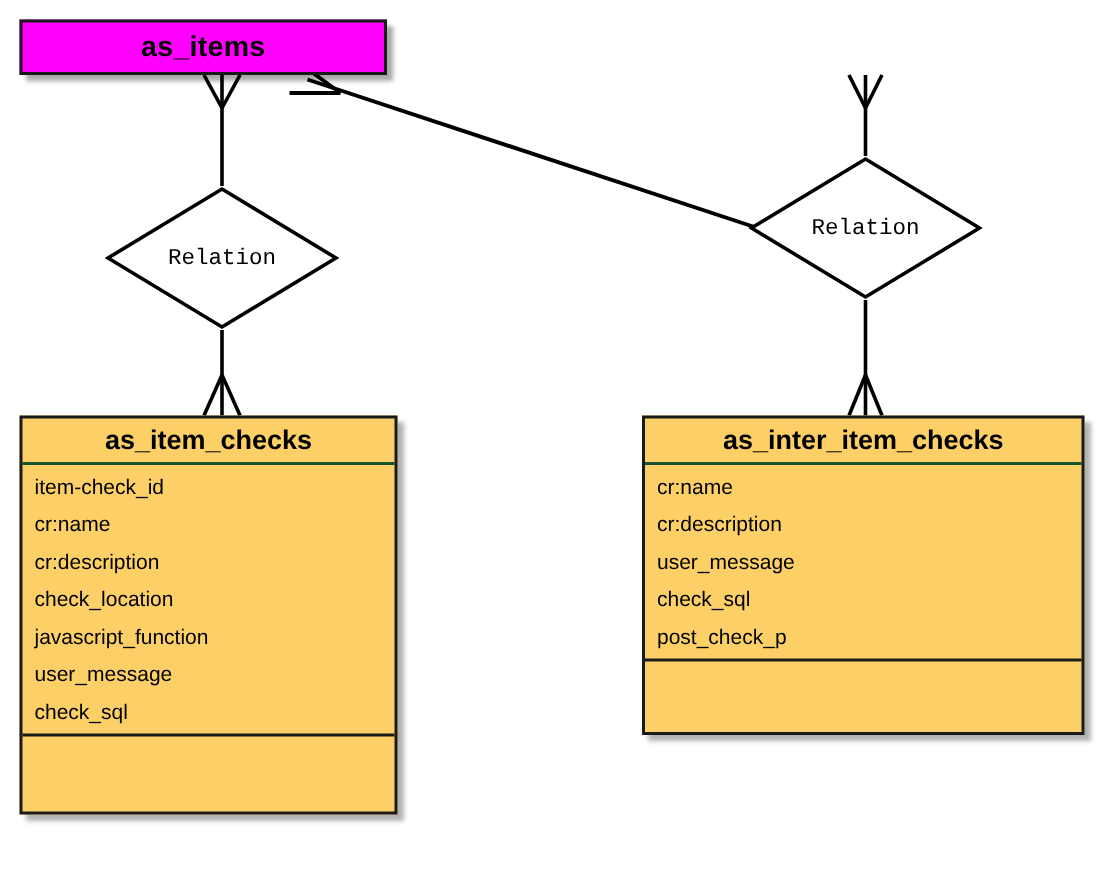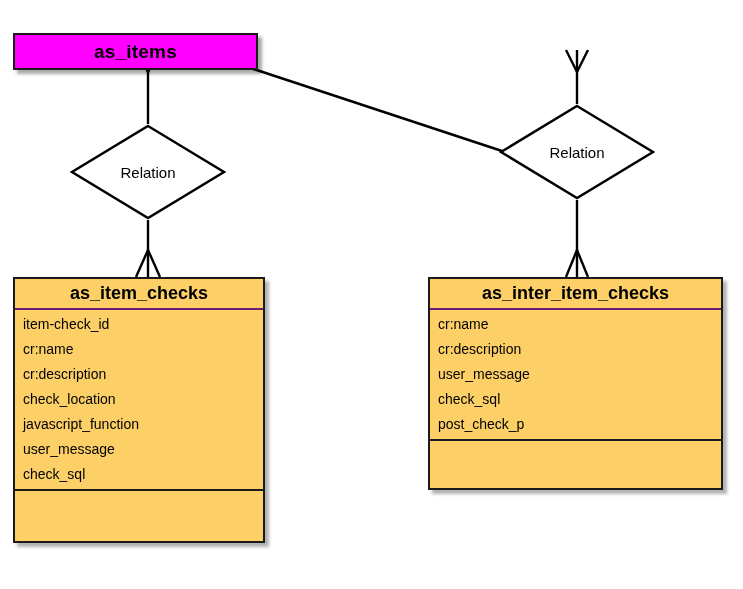--- a/index.html
+++ b/index.html
@@ -55,21 +55,21 @@
     flex-direction: column;
   }
   .table-title {
     box-sizing: border-box;
     height: 31px;
     line-height: 29px;
     text-align: center;
     font-size: 18px;
     font-weight: bold;
     color: #000000;
-    border-bottom: 2px solid #701a75;
+    border-bottom: 2px solid #14532d;
     white-space: nowrap;
     overflow: hidden;
   }
   .table-fields {
     box-sizing: border-box;
     padding: 2px 0 2px 8px;
     border-bottom: 2px solid #1a1a1a;
     flex: 0 0 auto;
   }
   .field {
@@ -80,20 +80,21 @@
   }
   .table-footer {
     flex: 1 1 auto;
     min-height: 22px;
   }
 
   
   .relation {
     position: absolute;
     z-index: 3;
+    font-family: Liberation Mono, monospace;
   }
   .relation-label {
     position: absolute;
     left: 0;
     top: 0;
     width: 100%;
     height: 100%;
     display: flex;
     align-items: center;
     justify-content: center;
@@ -134,21 +135,21 @@
       <path d="M 588 277 L 577 250" stroke="#000000" stroke-width="2.4" fill="none"></path>
     </g>
 
     <g>
       <path d="M 205 53 L 505 152" stroke="#000000" stroke-width="2.6" fill="none"></path>
       <path d="M 205 46 L 227 62" stroke="#000000" stroke-width="2.6" fill="none"></path>
       <path d="M 193 62 L 227 62" stroke="#000000" stroke-width="2.6" fill="none"></path>
     </g>
   </svg>
 
-  <div class="entity" style="left:13px; top:13px; width:245px; height:37px;margin-top:20px;">
+  <div class="entity" style="left:13px; top:13px; width:245px; height:37px;">
     <span class="entity-label">as_items</span>
   </div>
 
 
   <div class="relation" style="left:70px; top:124px; width:156px; height:96px;">
     <svg width="156" height="96" viewBox="0 0 156 96" xmlns="http://www.w3.org/2000/svg">
       <polygon points="78,2 154,48 78,94 2,48" fill="#ffffff" stroke="#000000" stroke-width="2.4"></polygon>
     </svg>
     <span class="relation-label">Relation</span>
   </div>

